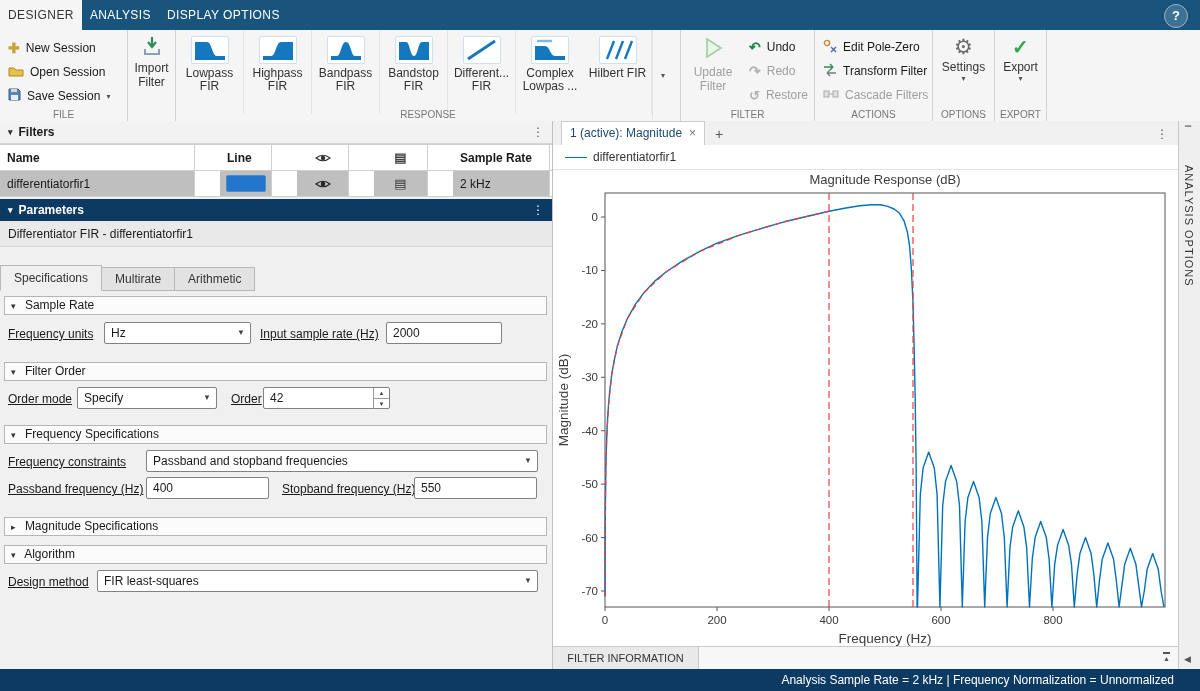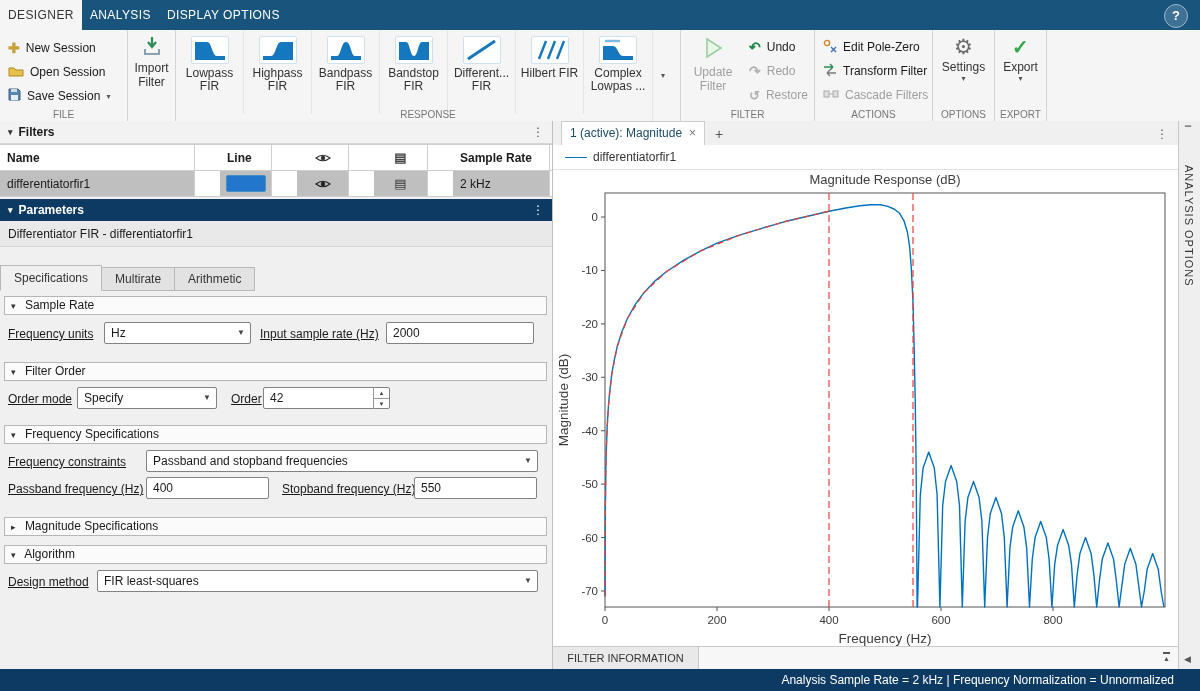--- a/index.html
+++ b/index.html
@@ -200,36 +200,36 @@
           <div class="rtl">FIR</div>
         </div>
         <div class="rtile">
           <span class="ricon">
             <svg width="36" height="26">
                 <path d="M4,22 L31,4" stroke="#1577bd" stroke-width="3" fill="none"></path>
               </svg></span>
           <div class="rtl">Different...</div>
           <div class="rtl">FIR</div>
         </div>
+        <div class="rtile" style="border-right:none">
+          <span class="ricon">
+            <svg width="36" height="26">
+                <path d="M3,23 L3,9 L13,9 C18,9 18,19 23,19 L33,19 L33,23 Z" fill="#1577bd"></path>
+                <path d="M5,4 L20,4" stroke="#7ab8e0" stroke-width="2.4"></path>
+              </svg></span>
+          <div class="rtl">Complex</div>
+          <div class="rtl">Lowpas ...</div>
+        </div>
         <div class="rtile">
           <span class="ricon">
             <svg width="36" height="26">
                 <path d="M7,22 L14,4 M16,22 L23,4 M25,22 L32,4" stroke="#1577bd" stroke-width="2.4" fill="none"></path>
               </svg></span>
           <div class="rtl">Hilbert FIR</div>
           <div class="rtl"></div>
-        </div>
-        <div class="rtile" style="border-right:none">
-          <span class="ricon">
-            <svg width="36" height="26">
-                <path d="M3,23 L3,9 L13,9 C18,9 18,19 23,19 L33,19 L33,23 Z" fill="#1577bd"></path>
-                <path d="M5,4 L20,4" stroke="#7ab8e0" stroke-width="2.4"></path>
-              </svg></span>
-          <div class="rtl">Complex</div>
-          <div class="rtl">Lowpas ...</div>
         </div>
         <div class="gexp">
           <span class="caret">▾</span>
         </div>
       </div>
       <div class="rlabel">RESPONSE</div>
     </div>
 
     <div class="rsec" style="width:134px">
       <div class="bigbtn" style="left:4px;right:auto;width:56px;">
@@ -366,21 +366,21 @@
   <div class="sech" style="top:296px">
     <span class="tri">▾</span>
     <span>Sample Rate</span>
   </div>
   <div class="lbl" style="left:8px;top:326px">Frequency units</div>
   <div class="combo" style="left:104px;top:322px;width:147px">
     <span>Hz</span>
     <span class="car">▼</span>
   </div>
   <div class="lbl" style="left:260px;top:326px">Input sample rate (Hz)</div>
-  <div class="tin" style="left:386px;top:322px;width:148px">2000</div>
+  <div class="tin" style="left:386px;top:322px;width:116px">2000</div>
 
   <div class="sech" style="top:362px">
     <span class="tri">▾</span>
     <span>Filter Order</span>
   </div>
   <div class="lbl" style="left:8px;top:391px">Order mode</div>
   <div class="combo" style="left:77px;top:387px;width:140px">
     <span>Specify</span>
     <span class="car">▼</span>
   </div>

